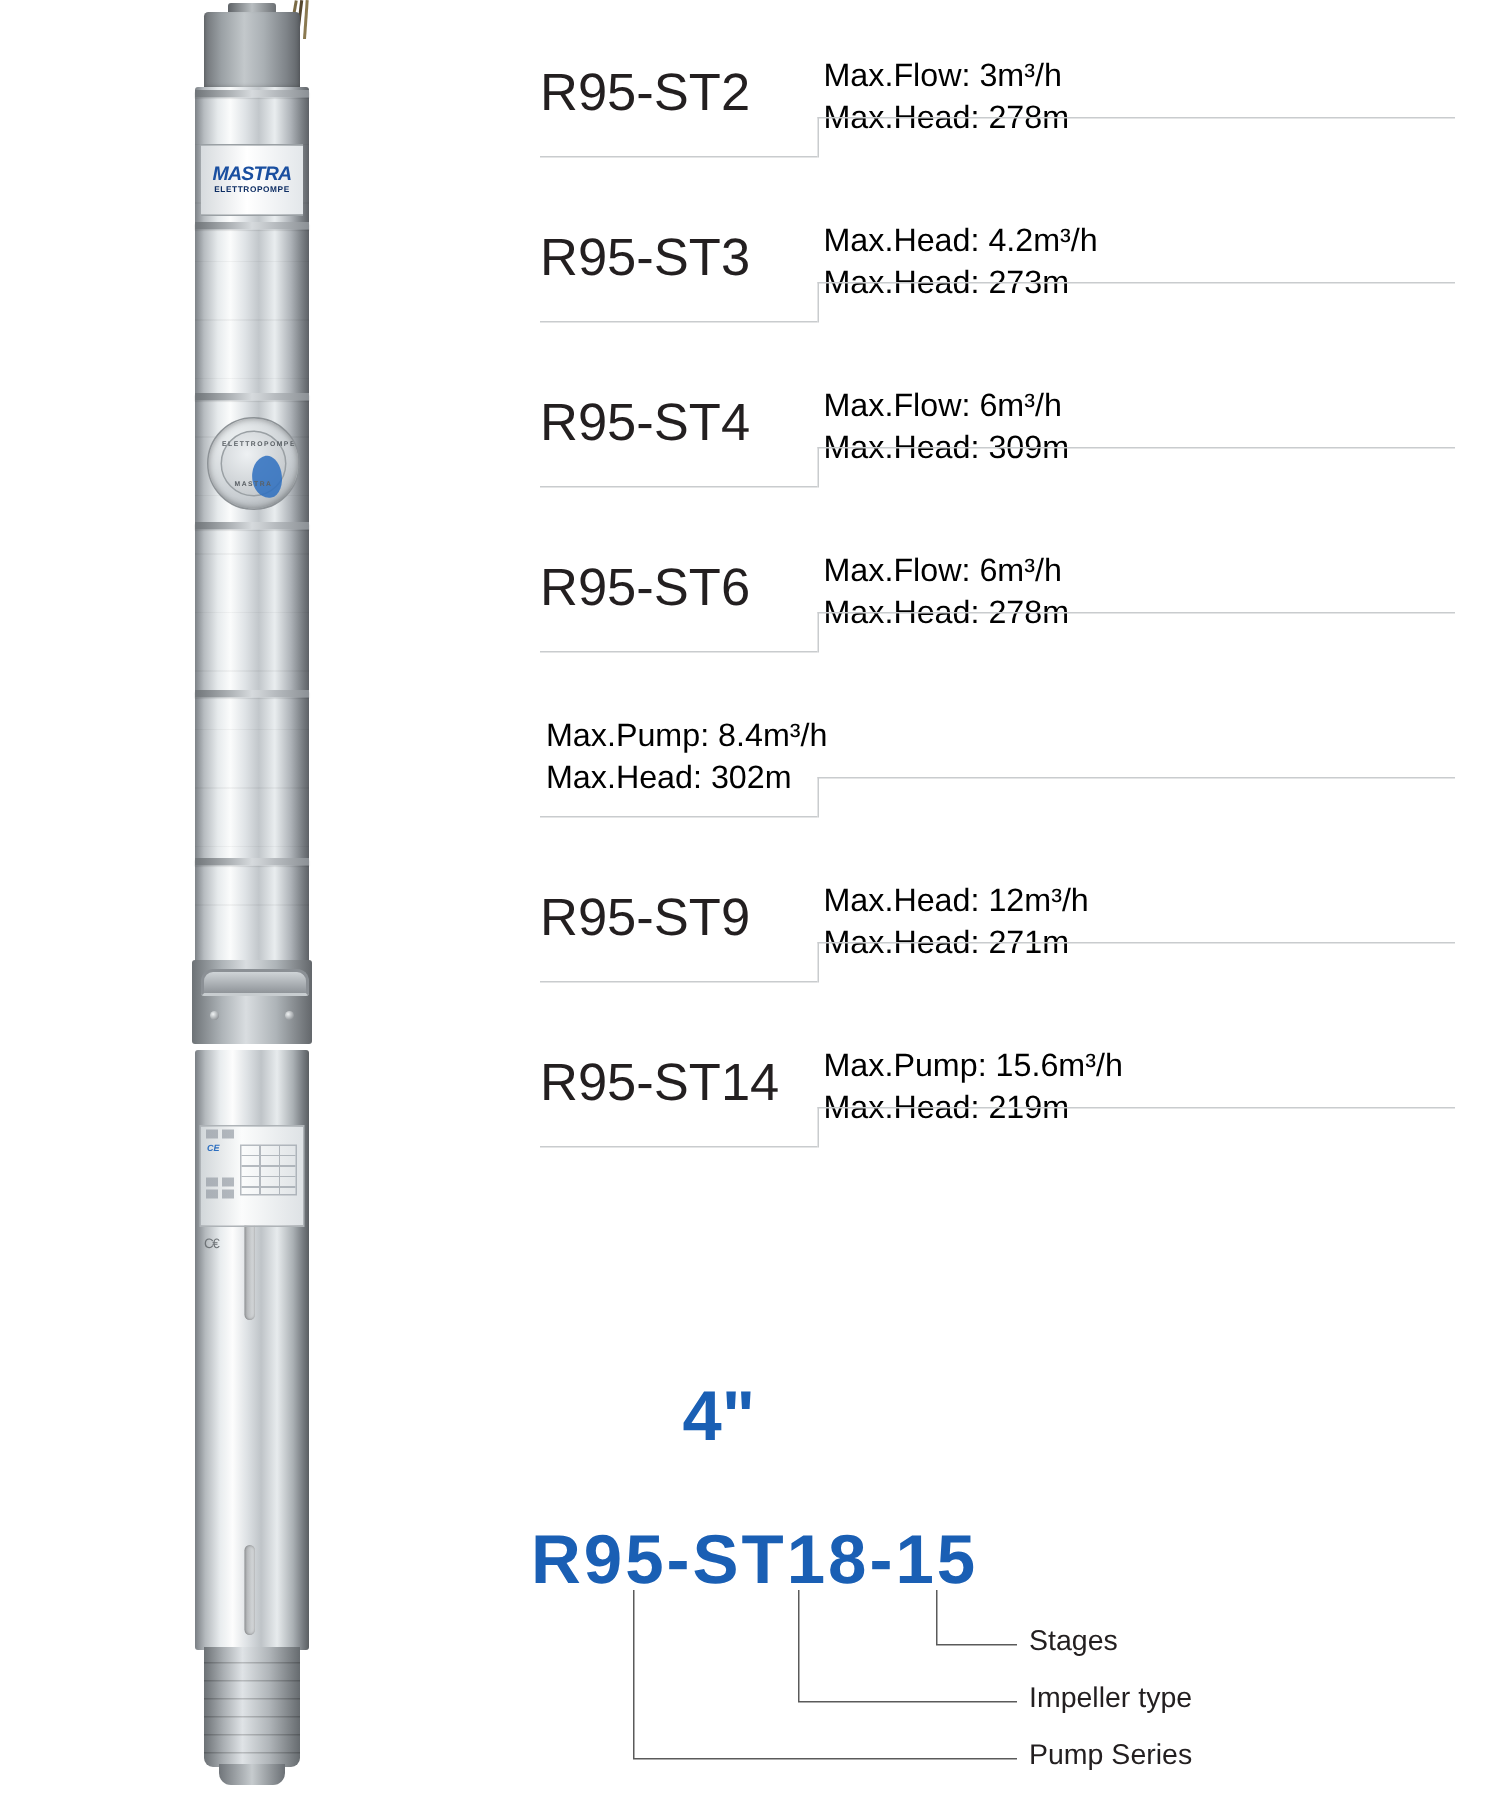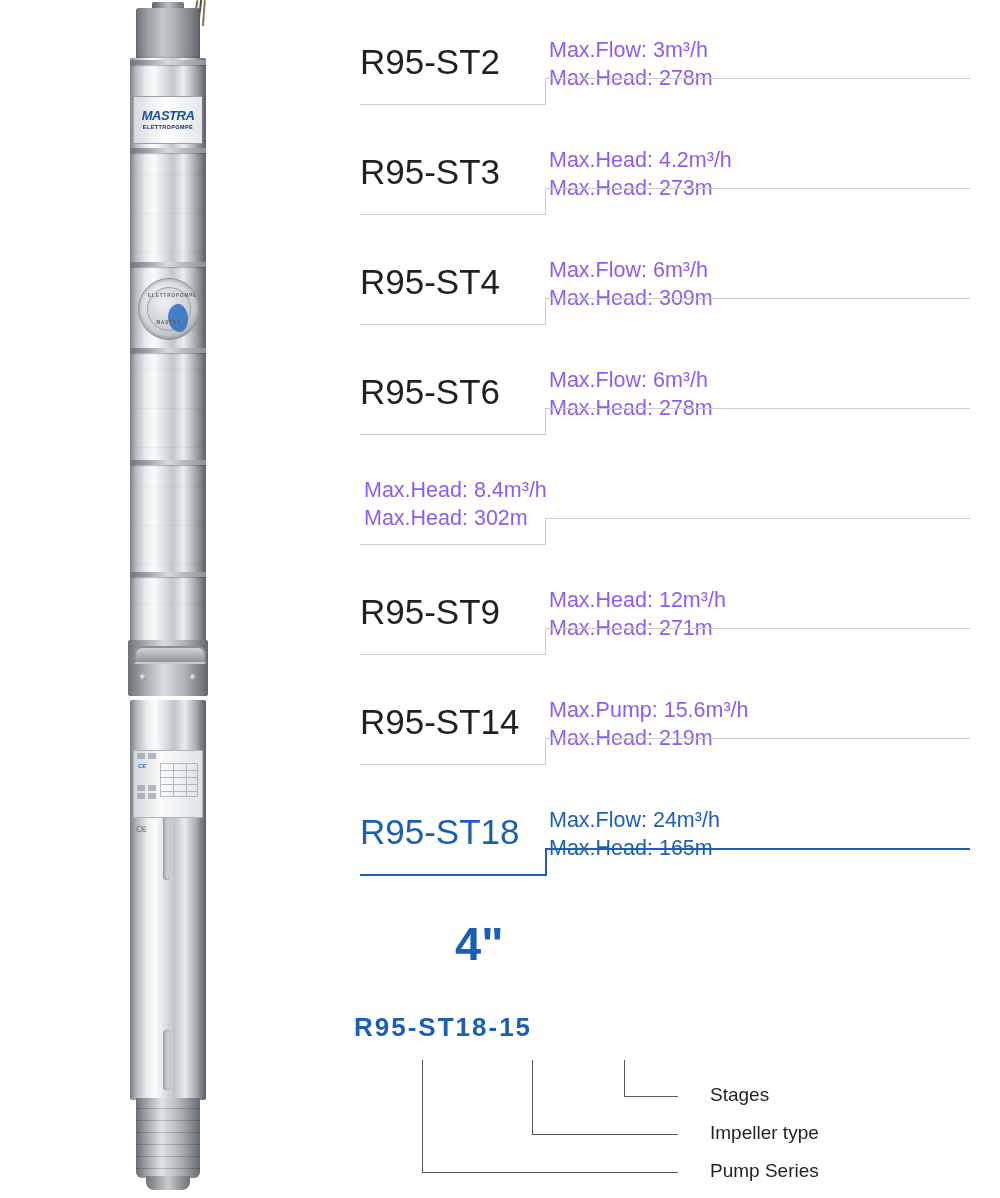--- a/index.html
+++ b/index.html
@@ -314,21 +314,21 @@
     padding-top: 22px;
     white-space: nowrap;
   }
   .model-specs {
     flex: 1;
     padding-top: 14px;
     padding-left: 4px;
   }
   .spec {
     font-size: 21.5px;
-    color: #8b5cf6;
+    color: #000000;
     line-height: 1.32;
     white-space: nowrap;
   }
   .rule-step {
     position: absolute;
     left: 0;
     bottom: 28px;
     width: 100%;
     height: 26px;
   }
@@ -378,38 +378,37 @@
     position: absolute;
     left: 350px;
     top: 1012px;
     width: 640px;
     height: 180px;
   }
   .key-code {
     position: absolute;
     left: 4px;
     top: 0;
-    font-size: 26px;
+    font-size: 46px;
     font-weight: 700;
     color: #1a5fb4;
     letter-spacing: 2px;
     white-space: nowrap;
   }
   .leader {
     position: absolute;
     background: #5a5a5a;
   }
   .leader.v { width: 1px; }
   .leader.h { height: 1px; }
   .key-label {
     position: absolute;
     font-size: 19px;
     color: #231f20;
     white-space: nowrap;
-    margin-left: 24px;
   }
 </style>
 </head>
 <body>
 
 <div class="pump-figure">
 
   <div class="cable">
     <i></i>
       <i></i>
@@ -523,21 +522,21 @@
     </div>
     <div class="rule-step">
       <div class="seg-a"></div>
         <div class="seg-v"></div>
         <div class="seg-b"></div>
     </div>
   </div>
 
   <div class="model-row">
     <div class="model-specs">
-      <div class="spec">Max.Head: 8.4m³/h</div>
+      <div class="spec">Max.Pump: 8.4m³/h</div>
       <div class="spec">Max.Head: 302m</div>
     </div>
     <div class="rule-step">
       <div class="seg-a"></div>
         <div class="seg-v"></div>
         <div class="seg-b"></div>
     </div>
   </div>
 
   <div class="model-row">
@@ -559,32 +558,20 @@
       <div class="spec">Max.Pump: 15.6m³/h</div>
       <div class="spec">Max.Head: 219m</div>
     </div>
     <div class="rule-step">
       <div class="seg-a"></div>
         <div class="seg-v"></div>
         <div class="seg-b"></div>
     </div>
   </div>
 
-  <div class="model-row highlight">
-    <div class="model-name">R95-ST18</div>
-    <div class="model-specs">
-      <div class="spec">Max.Flow: 24m³/h</div>
-      <div class="spec">Max.Head: 165m</div>
-    </div>
-    <div class="rule-step">
-      <div class="seg-a"></div>
-        <div class="seg-v"></div>
-        <div class="seg-b"></div>
-    </div>
-  </div>
 
 </div>
 
 <div class="size-badge">4"</div>
 
 <div class="key">
 
   <div class="key-code">R95-ST18-15</div>
 
   <div class="leader v" style="left:274px; top:48px; height:36px;"></div>

